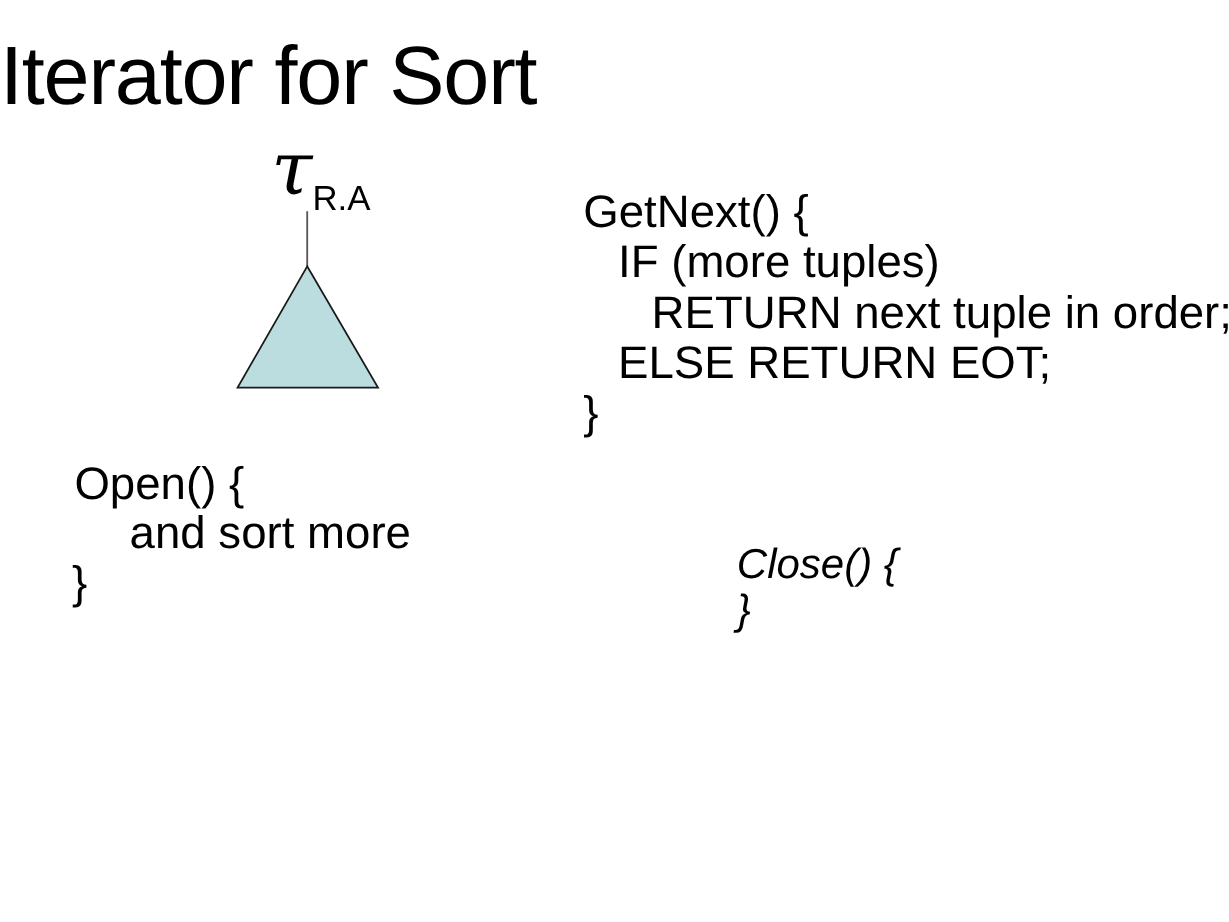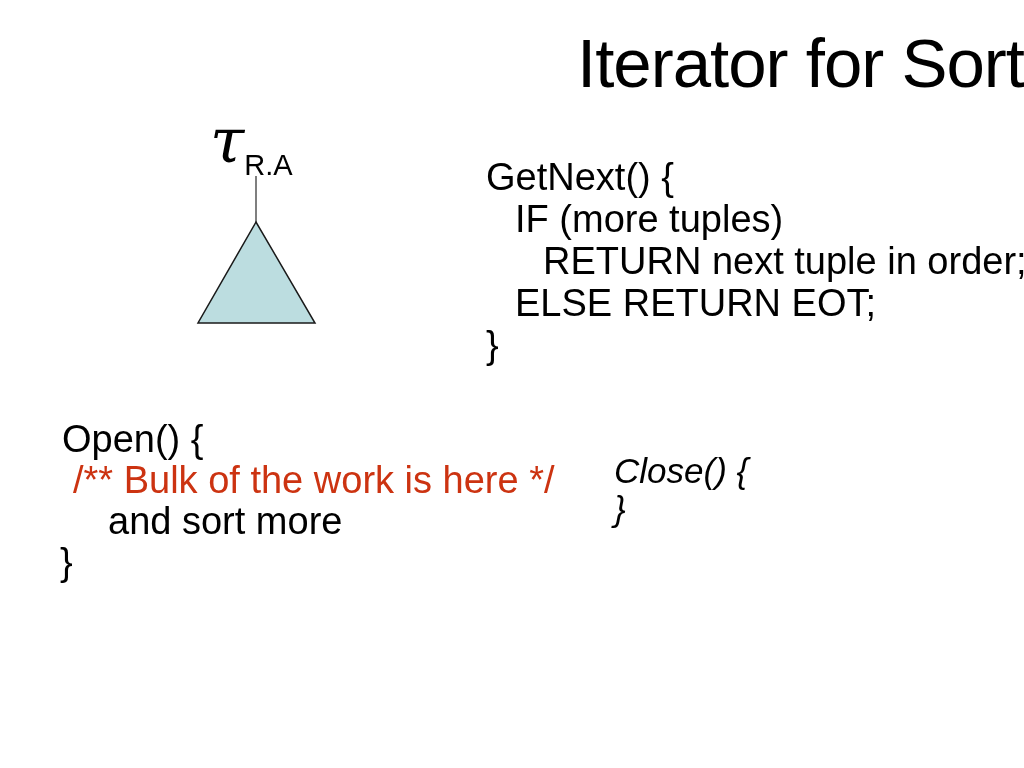--- a/index.html
+++ b/index.html
@@ -18,30 +18,30 @@
     height: 768px;
     background: var(--background, #ffffff);
     color: var(--text, #000000);
   }
   .title {
     position: absolute;
     top: 24px;
     left: 0;
     width: 100%;
     margin: 0;
-    text-align: right;
+    text-align: left;
     font-size: 69px;
     font-weight: 400;
     letter-spacing: -1px;
     color: var(--text, #000000);
   }
   
   .tau-label {
     position: absolute;
-    left: 210px;
+    left: 226px;
     top: 110px;
     white-space: nowrap;
   }
   .tau {
     font-family: "DejaVu Serif", serif;
     font-style: italic;
     font-size: 62px;
     line-height: 1;
   }
   .tau-sub {
@@ -73,21 +73,20 @@
     left: 486px;
     top: 156px;
     font-size: 38px;
     line-height: 42px;
   }
   .code-open {
     left: 60px;
     top: 384px;
     font-size: 38px;
     line-height: 41px;
-    margin-top: 35px;
   }
   .code-close {
     left: 614px;
     top: 452px;
     font-size: 35px;
     line-height: 38px;
     font-style: italic;
   }
   .comment {
     color: var(--comment, #cc3311);
@@ -112,21 +111,20 @@
   <div class="code code-getnext">
     <div class="ln">GetNext() {</div>
     <div class="ln" style="padding-left:29px">IF (more tuples)</div>
     <div class="ln" style="padding-left:57px">RETURN next tuple in order;</div>
     <div class="ln" style="padding-left:29px">ELSE RETURN EOT;</div>
     <div class="ln">}</div>
   </div>
 
   <div class="code code-open">
     <div class="ln" style="padding-left:2px">Open() {</div>
-    <div class="ln comment" style="padding-left:13px">/** Bulk of the work is here */</div>
     <div class="ln" style="padding-left:48px">and sort more</div>
     <div class="ln">}</div>
   </div>
 
   <div class="code code-close">
     <div class="ln">Close() {</div>
     <div class="ln">}</div>
   </div>
 
 </div>

